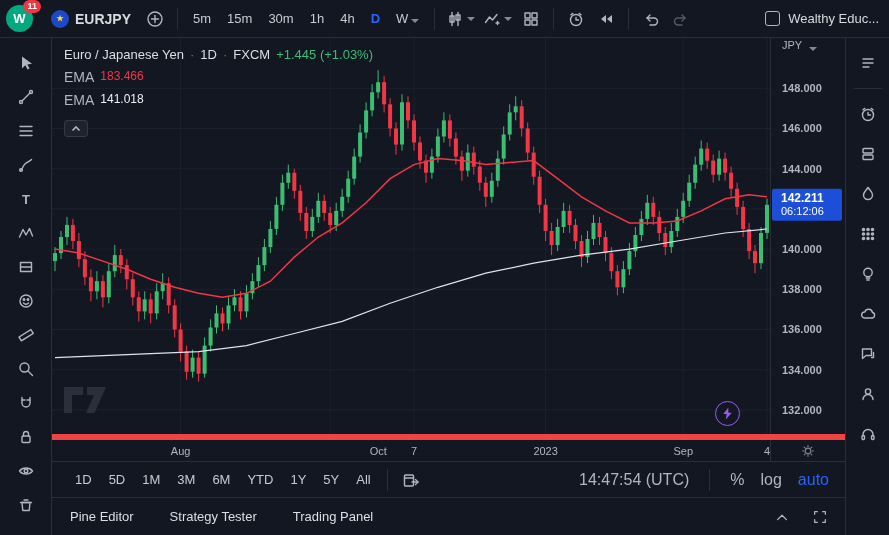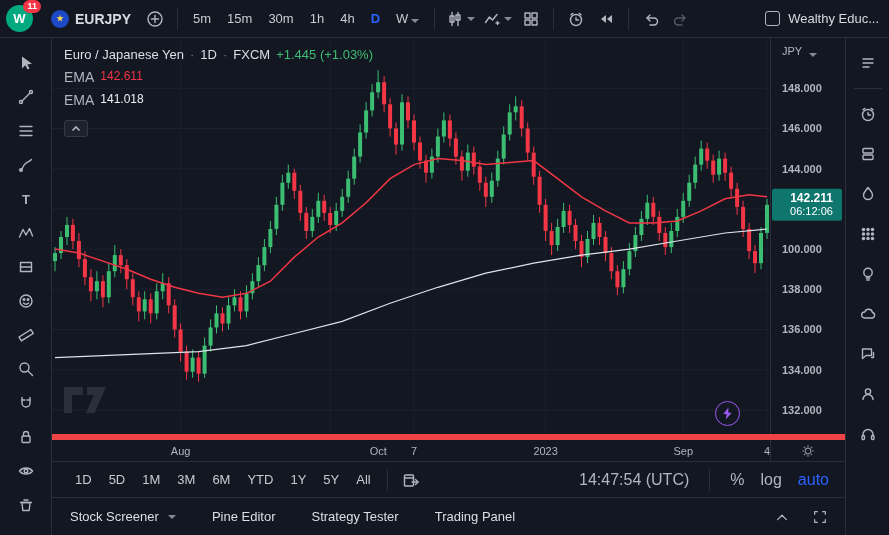--- a/index.html
+++ b/index.html
@@ -63,24 +63,24 @@
     display:flex; align-items:center; justify-content:center; cursor:pointer; }
   .collapse-btn svg { stroke:currentColor; fill:none; stroke-width:1.6; }
 
   .watermark { position:absolute; left:12px; bottom:14px; opacity:.6; z-index:1; }
   .boost-btn { position:absolute; right:30px; bottom:8px; width:25px; height:25px; border-radius:50%;
     background:#131722; border:1.6px solid #9b59f5; display:flex; align-items:center; justify-content:center;
     cursor:pointer; z-index:3; }
 
   .price-scale { width:75px; flex:0 0 75px; border-left:1px solid #2a2e39; position:relative;
     font-size:11px; color:#b2b5be; }
-  .currency { position:absolute; top:7px; left:11px; display:flex; align-items:flex-end; gap:4px; cursor:pointer; }
+  .currency { position:absolute; top:1px; left:11px; display:flex; align-items:flex-end; gap:4px; cursor:pointer; }
   .tick { position:absolute; left:11px; transform:translateY(-50%); white-space:nowrap;font-weight:bold; }
   .price-label { position:absolute; left:1px; right:3px; transform:translateY(-50%);
-    background:#0f766e; color:#fff; border-radius:2px; padding:2px 0 3px 9px; line-height:1.2; z-index:2;text-align:center; }
+    background:#1d4ed8; color:#fff; border-radius:2px; padding:2px 0 3px 9px; line-height:1.2; z-index:2; }
   .pl-price { font-size:12px; font-weight:bold; }
   .pl-count { font-size:11px; }
 
   .time-axis { height:27px; flex:0 0 27px; border-top:6px solid #ef4444; display:flex; }
   .time-labels { position:relative; flex:1; }
   .tlabel { position:absolute; top:50%; transform:translate(-50%,-50%); font-size:11px; color:#b2b5be; white-space:nowrap; }
   .axis-corner { width:75px; flex:0 0 75px; border-left:1px solid #2a2e39;
     display:flex; align-items:center; justify-content:center; color:#868993; }
   .axis-corner svg { stroke:currentColor; fill:none; stroke-width:1.3; }
 
@@ -561,21 +561,21 @@
             <div class="lg-row">
               <span class="lg-title">Euro / Japanese Yen</span>
               <span class="lg-dim">·</span>
               <span class="lg-title">1D</span>
               <span class="lg-dim">·</span>
               <span class="lg-title">FXCM</span>
               <span class="lg-change">+1.445 (+1.03%)</span>
             </div>
             <div class="lg-row">
               <span class="lg-ema">EMA</span>
-              <span class="lg-fast">142.611</span>
+              <span class="lg-fast">183.466</span>
             </div>
             <div class="lg-row">
               <span class="lg-ema">EMA</span>
               <span class="lg-slow">141.018</span>
             </div>
           </div>
 
           <button class="collapse-btn">
             <svg width="10" height="8" viewBox="0 0 10 8">
               <polyline points="1.5,5.5 5,2 8.5,5.5"></polyline>
@@ -599,21 +599,21 @@
         <div class="price-scale">
           <div class="currency">
             <span>JPY</span>
             <span class="caret"></span>
           </div>
           <div id="price-ticks">
               <div class="tick" style="top: 12.6904%;">148.000</div>
               <div class="tick" style="top: 22.8426%;">146.000</div>
               <div class="tick" style="top: 32.9949%;">144.000</div>
               <div class="tick" style="top: 43.1472%;">142.000</div>
-              <div class="tick" style="top: 53.2995%;">100.000</div>
+              <div class="tick" style="top: 53.2995%;">140.000</div>
               <div class="tick" style="top: 63.4518%;">138.000</div>
               <div class="tick" style="top: 73.6041%;">136.000</div>
               <div class="tick" style="top: 83.7563%;">134.000</div>
               <div class="tick" style="top: 93.9086%;">132.000</div>
             </div>
           <div class="price-label" id="price-label" style="top: 42.0761%;">
             <div class="pl-price">142.211</div>
             <div class="pl-count">06:12:06</div>
           </div>
         </div>
@@ -668,24 +668,20 @@
           <button class="rb-link rb-clock">14:47:54 (UTC)</button>
           <div class="vsep"></div>
           <button class="rb-link">%</button>
           <button class="rb-link">log</button>
           <button class="rb-link rb-auto">auto</button>
         </div>
       </div>
 
       <div class="footer">
         <div class="ft-tabs">
-          <button class="ft-tab">
-            <span>Stock Screener</span>
-            <span class="caret"></span>
-          </button>
           <button class="ft-tab">Pine Editor</button>
           <button class="ft-tab">Strategy Tester</button>
           <button class="ft-tab">Trading Panel</button>
         </div>
         <div class="ft-right">
           <button class="iconbtn">
             <svg width="16" height="16" viewBox="0 0 18 18">
               <polyline points="4,12 9,7 14,12"></polyline>
             </svg>
           </button>

